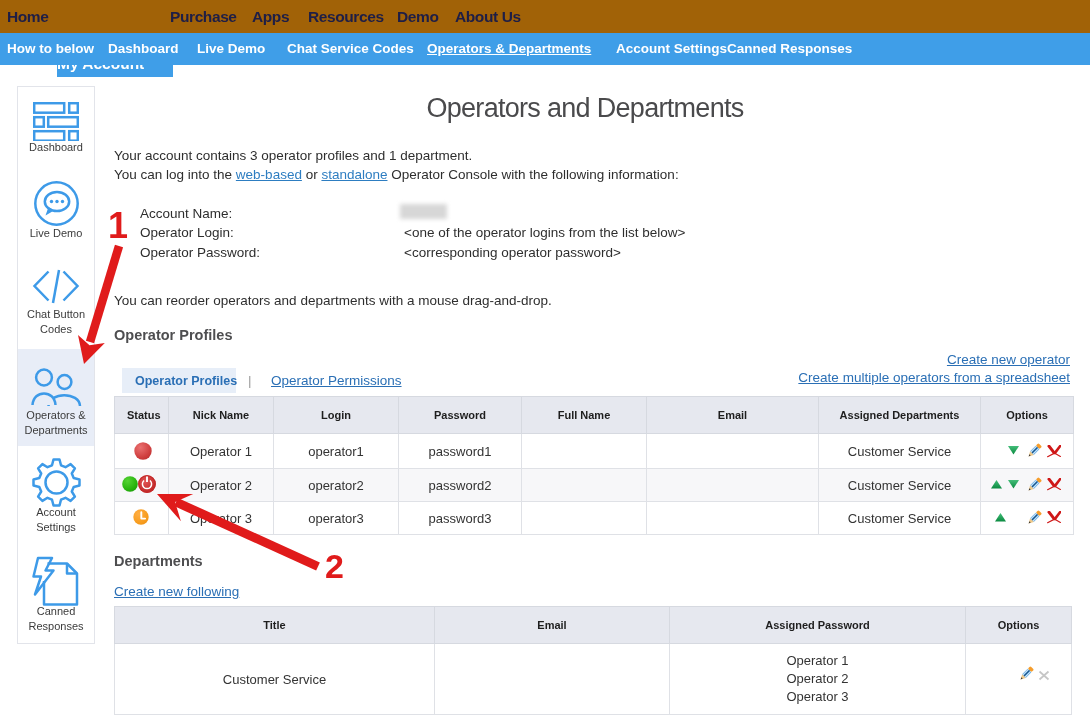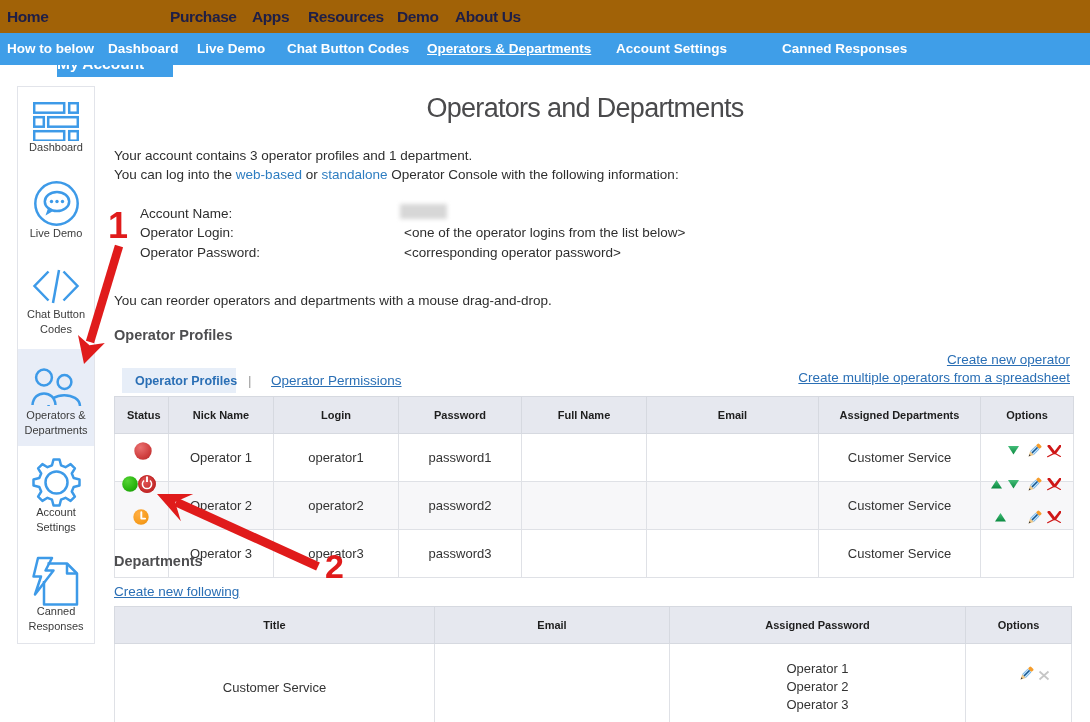--- a/index.html
+++ b/index.html
@@ -5,50 +5,50 @@
   * { margin:0; padding:0; box-sizing:border-box; }
   html,body { width:1090px; height:722px; background:#fff; font-family:"Liberation Sans",sans-serif; overflow:hidden; }
   body { position:relative; }
   .abs { position:absolute; }
   .topnav a { position:absolute; top:0; line-height:33px; font-size:15.5px; font-weight:bold; color:#1e1e46; text-decoration:none; letter-spacing:-0.4px; }
   .tab-myacc { position:absolute; left:57px; top:5px; width:116px; height:28px; background:#3f9ee8; color:#fff; font-size:15.5px; font-weight:bold; line-height:29px;margin-top:44px; }
   .bluebar { position:absolute; left:0; top:33px; width:1090px; height:32px; background:#3f9ee8; }
   .bluebar a { position:absolute; top:0; line-height:31px; font-size:13.5px; font-weight:bold; color:#fff; text-decoration:none; }
   .sb-label { position:absolute; width:78px; left:17px; text-align:center; font-size:11px; color:#3b3b3b; line-height:14.6px; }
   .txt { position:absolute; font-size:13.5px; color:#2e2e2e; white-space:nowrap; }
-  .txt a { color:#2d7dc1; }
+  .txt a { color:#2d7dc1; text-decoration:underline; }
   .bluelink { position:absolute; font-size:13.5px; font-weight:normal; white-space:nowrap; }
   .bluelink a { color:#2a6fb5; text-decoration:underline; }
   .h3 { position:absolute; font-size:14.5px; font-weight:bold; color:#4e4e50; white-space:nowrap; }
   table { border-collapse:collapse; font-size:13px; color:#333; table-layout:fixed; }
   th { background:#e6e8ef; font-weight:bold; color:#1e1e1e; border:1px solid #d6d9e0; height:37px; font-size:11px; padding:12px; }
-  td { border:1px solid #dfe1e6; text-align:center; padding:16px; }
+  td { border:1px solid #dfe1e6; text-align:center; padding:8px; }
 
   tr.alt td { background:#f7f7f9; }
   .ic { position:absolute; }
 </style>
 </head>
 <body>
   <div class="topnav abs" style="left:0;top:0;width:1090px;height:33px;background:#a16207">
     <a style="left:7px">Home</a>
     <div class="tab-myacc">My Account</div>
     <a style="left:170px">Purchase</a>
     <a style="left:252px">Apps</a>
     <a style="left:308px">Resources</a>
     <a style="left:397px">Demo</a>
     <a style="left:455px">About Us</a>
   </div>
   <div class="bluebar">
     <a style="left:7px">How to below</a>
     <a style="left:108px">Dashboard</a>
     <a style="left:197px">Live Demo</a>
-    <a style="left:287px">Chat Button Codes</a>
+    <a style="left:287px">Chat Service Codes</a>
     <a style="left:616px">Account Settings</a>
     <a style="left:427px;text-decoration:underline">Operators &amp; Departments</a>
-    <a style="left:782px">Canned Responses</a>
+    <a style="left:727px">Canned Responses</a>
   </div>
 
   <div class="abs" style="left:17px;top:86px;width:78px;height:558px;background:#fff;border:1px solid #e2e4ea"></div>
   <div class="abs" style="left:18px;top:349px;width:76px;height:97px;background:#e8edf7"></div>
   <svg class="abs" style="left:33px;top:102px" width="46" height="39" viewBox="0 0 46 39" fill="none" stroke="#3d9ae8" stroke-width="2.5">
     <rect x="1.2" y="1.2" width="30" height="9.5"></rect>
     <rect x="36.2" y="1.2" width="8.6" height="9.5"></rect>
     <rect x="1.2" y="15.2" width="9.6" height="9.5"></rect>
     <rect x="15.2" y="15.2" width="29.6" height="9.5"></rect>
     <rect x="1.2" y="29.2" width="30" height="9.5"></rect>

